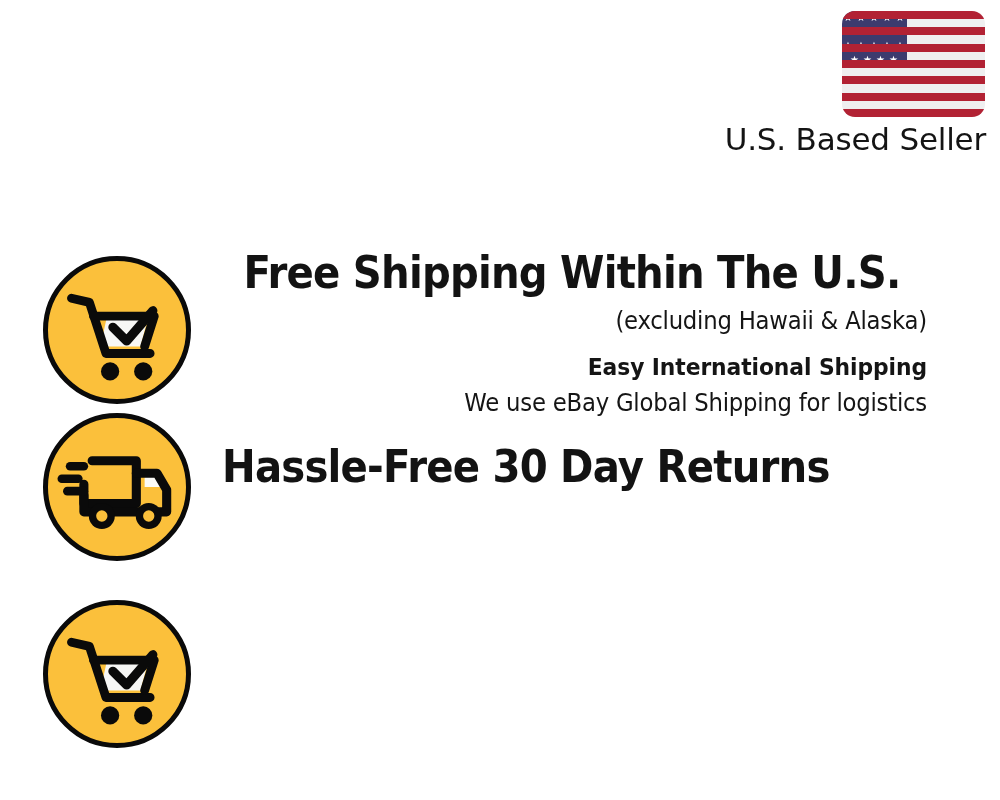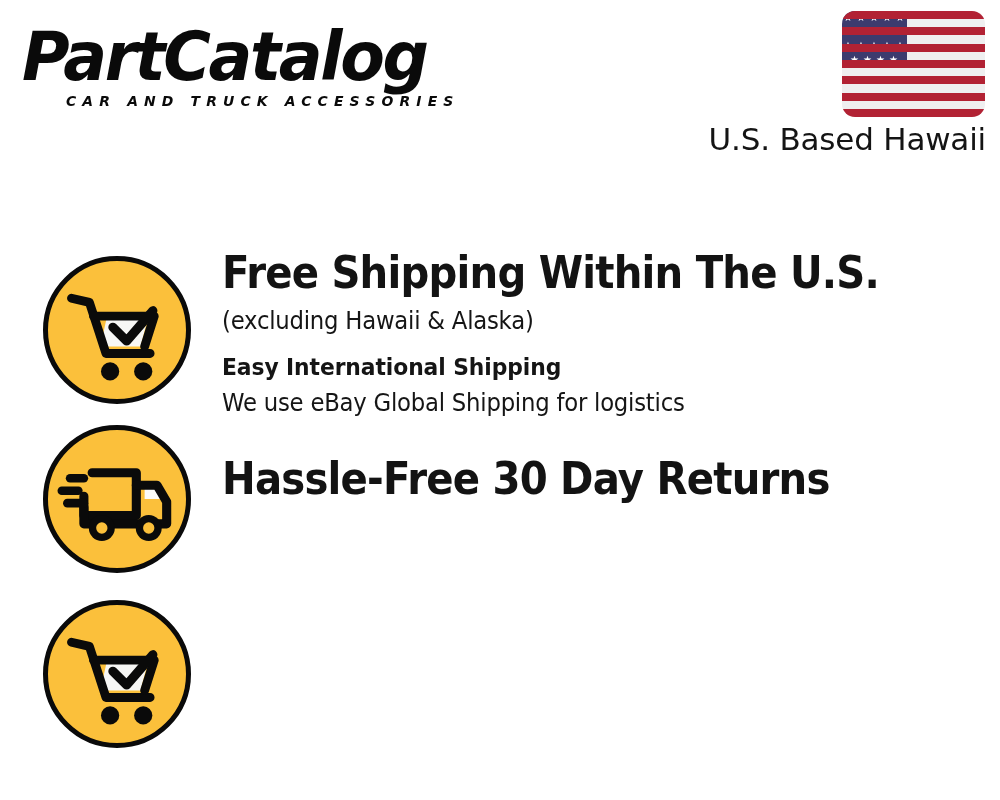--- a/index.html
+++ b/index.html
@@ -107,22 +107,22 @@
   #features {
     position: absolute;
     left: 0; top: 165px;
     width: 1000px;
   }
   .feature-row {
     position: absolute;
     left: 0;
     width: 1000px;
   }
-  #feature-row-0 { top: 80px;  height: 172px; }
-  #feature-row-1 { top: 248px; height: 172px; }
+  #feature-row-0 { top: 80px;  height: 172px; text-align: right; }
+  #feature-row-1 { top: 236px; height: 172px; }
   #feature-row-2 { top: 424px; height: 172px; }
 
   .badge-icon {
     position: absolute;
     left: 43px;
     width: 148px; height: 148px;
     border-radius: 50%;
     background: #fbc03b;
     border: 5px solid #0a0a0a;
     box-sizing: border-box;
@@ -171,24 +171,20 @@
   #feature-row-0 .subline-secondary { margin-top: 2px; }
 
   #feature-row-1 .feature-text { top: 41px; }
   #feature-row-2 .feature-text { top: 40px; }
 </style>
 </head>
 <body>
 
 <div id="header">
 
-  <div id="brand-logo">
-    <div id="brand-wordmark">PartCatalog</div>
-    <div id="brand-tagline">CAR AND TRUCK ACCESSORIES</div>
-  </div>
 
   <div id="seller-badge">
     <div id="us-flag" style="background: rgb(239, 239, 240);">
       <div class="canton" style="background: rgb(60, 59, 110);">
           <div class="star" style="left: 1.5px; top: 1.625px;">★</div>
           <div class="star" style="left: 14.5px; top: 1.625px;">★</div>
           <div class="star" style="left: 27.5px; top: 1.625px;">★</div>
           <div class="star" style="left: 40.5px; top: 1.625px;">★</div>
           <div class="star" style="left: 53.5px; top: 1.625px;">★</div>
           <div class="star" style="left: 8px; top: 15.875px;">★</div>
@@ -206,21 +202,21 @@
           <div class="star" style="left: 47px; top: 44.375px;">★</div>
         </div>
     <div class="stripe" style="top: 0px; height: 8.15385px; background: rgb(178, 34, 52);"></div>
         <div class="stripe" style="top: 16.3077px; height: 8.15385px; background: rgb(178, 34, 52);"></div>
         <div class="stripe" style="top: 32.6154px; height: 8.15385px; background: rgb(178, 34, 52);"></div>
         <div class="stripe" style="top: 48.9231px; height: 8.15385px; background: rgb(178, 34, 52);"></div>
         <div class="stripe" style="top: 65.2308px; height: 8.15385px; background: rgb(178, 34, 52);"></div>
         <div class="stripe" style="top: 81.5385px; height: 8.15385px; background: rgb(178, 34, 52);"></div>
         <div class="stripe" style="top: 97.8462px; height: 8.15385px; background: rgb(178, 34, 52);"></div>
       </div>
-    <div id="seller-label">U.S. Based Hawaii</div>
+    <div id="seller-label">U.S. Based Seller</div>
   </div>
 
 </div>
 
 <div id="features">
 
   <div class="feature-row" id="feature-row-0">
     <div class="badge-icon">
       <svg viewBox="0 0 100 100" xmlns="http://www.w3.org/2000/svg" aria-hidden="true">
         <polygon points="43,39 73,39 67,62 38,62" fill="#f7f7f5"></polygon>

